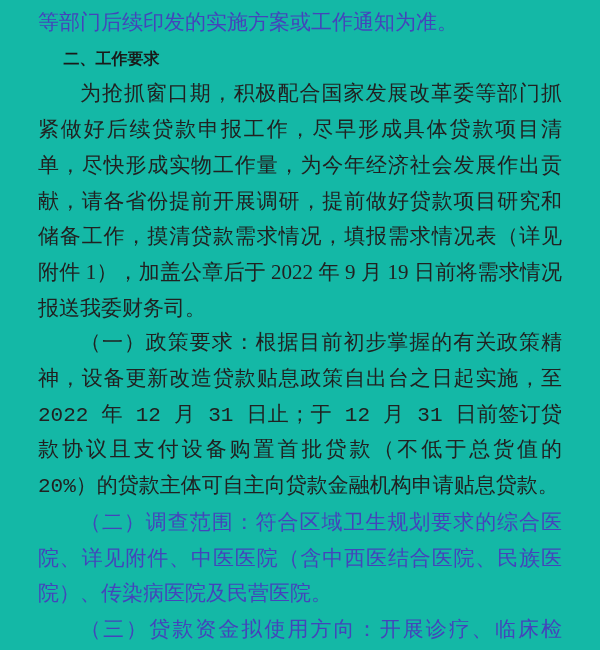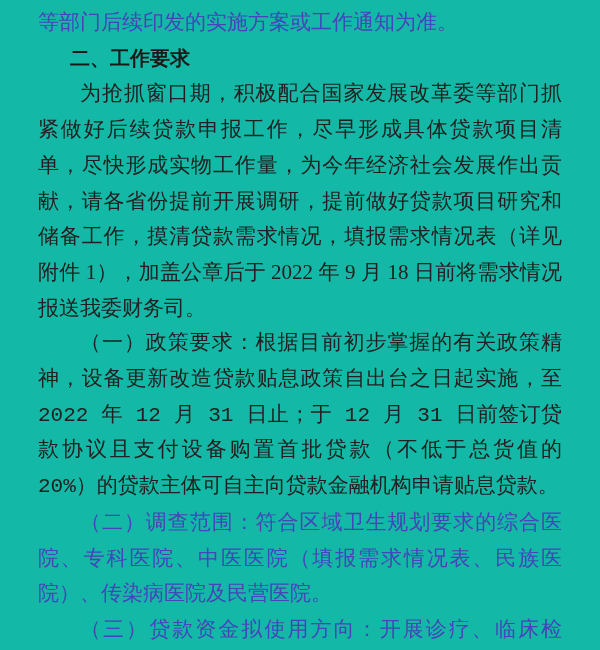--- a/index.html
+++ b/index.html
@@ -23,37 +23,37 @@
   }
   .carry-line {
     margin: 0;
     text-indent: 0;
   }
   .section-heading {
     margin: 0;
     text-indent: 1.6em;
     font-family: "Liberation Sans", "DejaVu Sans", sans-serif;
     font-weight: bold;
-    font-size: 20px;
+    font-size: 16px;
     line-height: 35.7px;
     text-align: left;
   }
   .para {
     margin: 0;
     text-indent: 2em;
   }
 </style>
 </head>
 <body>
 
 <div class="page">
   <p class="carry-line" style="color: rgb(68, 68, 187);">等部门后续印发的实施方案或工作通知为准。</p>
 
   <h2 class="section-heading" style="color: rgb(26, 26, 26);">二、工作要求</h2>
 
-  <p class="para" style="color: rgb(33, 33, 33);">为抢抓窗口期，积极配合国家发展改革委等部门抓紧做好后续贷款申报工作，尽早形成具体贷款项目清单，尽快形成实物工作量，为今年经济社会发展作出贡献，请各省份提前开展调研，提前做好贷款项目研究和储备工作，摸清贷款需求情况，填报需求情况表（详见附件 1），加盖公章后于 2022 年 9 月 18 日前将需求情况报送我委财务司。</p>
+  <p class="para" style="color: rgb(33, 33, 33);">为抢抓窗口期，积极配合国家发展改革委等部门抓紧做好后续贷款申报工作，尽早形成具体贷款项目清单，尽快形成实物工作量，为今年经济社会发展作出贡献，请各省份提前开展调研，提前做好贷款项目研究和储备工作，摸清贷款需求情况，填报需求情况表（详见附件 1），加盖公章后于 2022 年 9 月 19 日前将需求情况报送我委财务司。</p>
 
   <p class="para" style="color: rgb(33, 33, 33); font-family: Liberation Mono, monospace;">（一）政策要求：根据目前初步掌握的有关政策精神，设备更新改造贷款贴息政策自出台之日起实施，至 2022 年 12 月 31 日止；于 12 月 31 日前签订贷款协议且支付设备购置首批贷款（不低于总货值的 20%）的贷款主体可自主向贷款金融机构申请贴息贷款。</p>
 
-  <p class="para" style="color: rgb(68, 68, 187);">（二）调查范围：符合区域卫生规划要求的综合医院、专科医院、中医医院（填报需求情况表、民族医院）、传染病医院及民营医院。</p>
+  <p class="para" style="color: rgb(68, 68, 187);">（二）调查范围：符合区域卫生规划要求的综合医院、详见附件、中医医院（含中西医结合医院、民族医院）、传染病医院及民营医院。</p>
 
   <p class="para" style="color: rgb(68, 68, 187);">（三）贷款资金拟使用方向：开展诊疗、临床检验、重症、康复、科研转化等医疗设备购置。</p>
 </div>
 
 </body></html>

